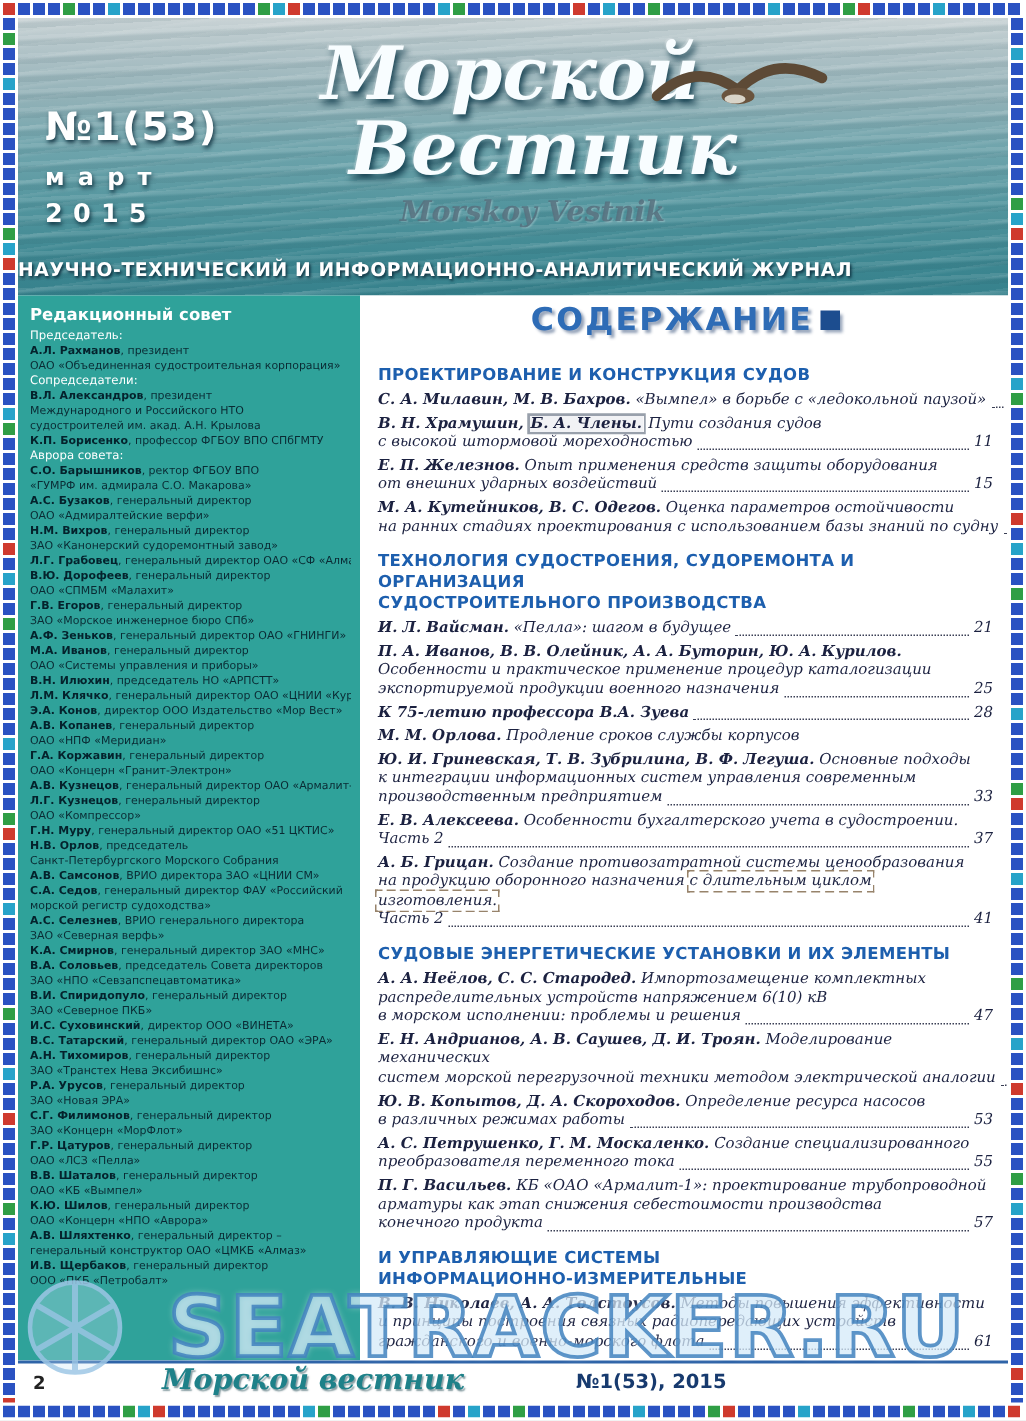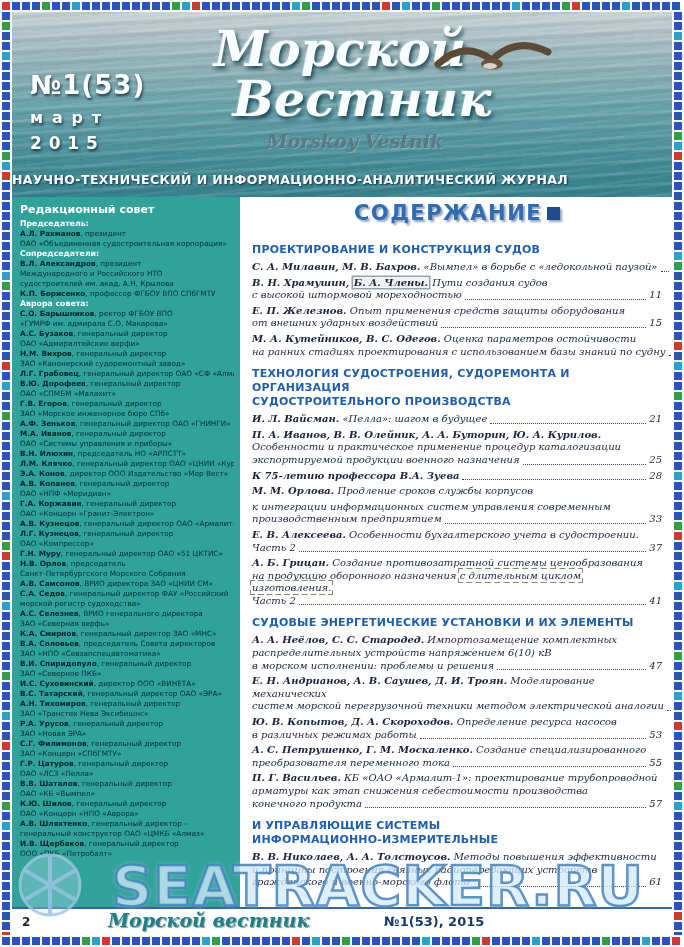--- a/index.html
+++ b/index.html
@@ -34,21 +34,21 @@
   .gull{position:absolute;left:420px;top:22px;width:122px;height:66px}
   .tagline{position:absolute;left:0;right:120px;top:160px;text-align:center;color:#fff;font-weight:bold;
     font-size:12.5px;letter-spacing:.4px;text-shadow:1px 1px 2px rgba(8,40,55,.9);white-space:nowrap}
 
   
   .bodyrow{position:absolute;left:0;right:0;top:185px;bottom:28px;display:flex}
   .sidebar{width:228px;flex:0 0 228px;background:#2fa29a;padding:6px 6px 4px 8px;overflow:hidden;color:#0a2a33}
   .sb-title{color:#fff;font-weight:bold;font-size:11px;margin-bottom:3px}
   .sb-line{font-size:7.3px;line-height:10px;white-space:nowrap;overflow:hidden}
   .sb-line b{color:#04222c}
-  .sb-line.label{color:#fff;font-weight:bold;font-size:7.8px}
+  .sb-line.label{color:#fff;font-weight:normal;font-size:7.8px}
 
   .contents{flex:1;padding:2px 10px 0 12px;overflow:hidden;background:#fff}
   .toc-title{text-align:center;font-size:21px;font-weight:bold;color:#2e6cb6;letter-spacing:1.5px;
     text-shadow:-1px -1px 0 rgba(255,255,255,.7),2px 2px 2px rgba(20,50,100,.45);margin:2px 0 18px}
   .toc-sq{display:inline-block;width:13px;height:13px;background:#1c4d8f;margin-left:5px;box-shadow:2px 2px 2px rgba(20,50,100,.45)}
   .sec-head{color:#1d5fae;font-size:11px;line-height:14px;font-weight:bold;margin:9px 0 4px;letter-spacing:.2px}
   .toc-item{font-family:"DejaVu Serif",serif;font-style:italic;font-size:10px;line-height:12.6px;color:#1b2140;margin-bottom:3px}
   .t-line{display:block}
   .t-line.last{display:flex;align-items:flex-end}
   .t-wrap{display:inline;white-space:nowrap}
@@ -480,21 +480,21 @@
             <div class="sb-line">ЗАО «НПО «Севзапспецавтоматика»</div>
             <div class="sb-line"><b>В.И. Спиридопуло</b>, генеральный директор</div>
             <div class="sb-line">ЗАО «Северное ПКБ»</div>
             <div class="sb-line"><b>И.С. Суховинский</b>, директор ООО «ВИНЕТА»</div>
             <div class="sb-line"><b>В.С. Татарский</b>, генеральный директор ОАО «ЭРА»</div>
             <div class="sb-line"><b>А.Н. Тихомиров</b>, генеральный директор</div>
             <div class="sb-line">ЗАО «Транстех Нева Эксибишнс»</div>
             <div class="sb-line"><b>Р.А. Урусов</b>, генеральный директор</div>
             <div class="sb-line">ЗАО «Новая ЭРА»</div>
             <div class="sb-line"><b>С.Г. Филимонов</b>, генеральный директор</div>
-            <div class="sb-line">ЗАО «Концерн «СПбГМТУ»</div>
+            <div class="sb-line">ЗАО «Концерн «МорФлот»</div>
             <div class="sb-line"><b>Г.Р. Цатуров</b>, генеральный директор</div>
             <div class="sb-line">ОАО «ЛСЗ «Пелла»</div>
             <div class="sb-line"><b>В.В. Шаталов</b>, генеральный директор</div>
             <div class="sb-line">ОАО «КБ «Вымпел»</div>
             <div class="sb-line"><b>К.Ю. Шилов</b>, генеральный директор</div>
             <div class="sb-line">ОАО «Концерн «НПО «Аврора»</div>
             <div class="sb-line"><b>А.В. Шляхтенко</b>, генеральный директор –</div>
             <div class="sb-line">генеральный конструктор ОАО «ЦМКБ «Алмаз»</div>
             <div class="sb-line"><b>И.В. Щербаков</b>, генеральный директор</div>
             <div class="sb-line">ООО «ПКБ «Петробалт»</div>
@@ -563,20 +563,21 @@
               <div class="t-line last">
                 <span class="t-wrap"><span class="t-seg b">К 75-летию профессора В.А. Зуева</span></span>
                 <span class="lead"></span>
                 <span class="pg">28</span>
               </div>
             </div>
             <div class="toc-item">
               <div class="t-line"><span class="t-seg b">М. М. Орлова.</span><span class="t-seg"> Продление сроков службы корпусов</span></div>
             </div>
             <div class="toc-item">
+              <div class="t-line"><span class="t-seg b">Ю. И. Гриневская, Т. В. Зубрилина, В. Ф. Легуша.</span><span class="t-seg"> Основные подходы</span></div>
               <div class="t-line"><span class="t-seg">к интеграции информационных систем управления современным</span></div>
               <div class="t-line last">
                 <span class="t-wrap"><span class="t-seg">производственным предприятием</span></span>
                 <span class="lead"></span>
                 <span class="pg">33</span>
               </div>
             </div>
             <div class="toc-item">
               <div class="t-line"><span class="t-seg b">Е. В. Алексеева.</span><span class="t-seg"> Особенности бухгалтерского учета в судостроении.</span></div>
               <div class="t-line last">

